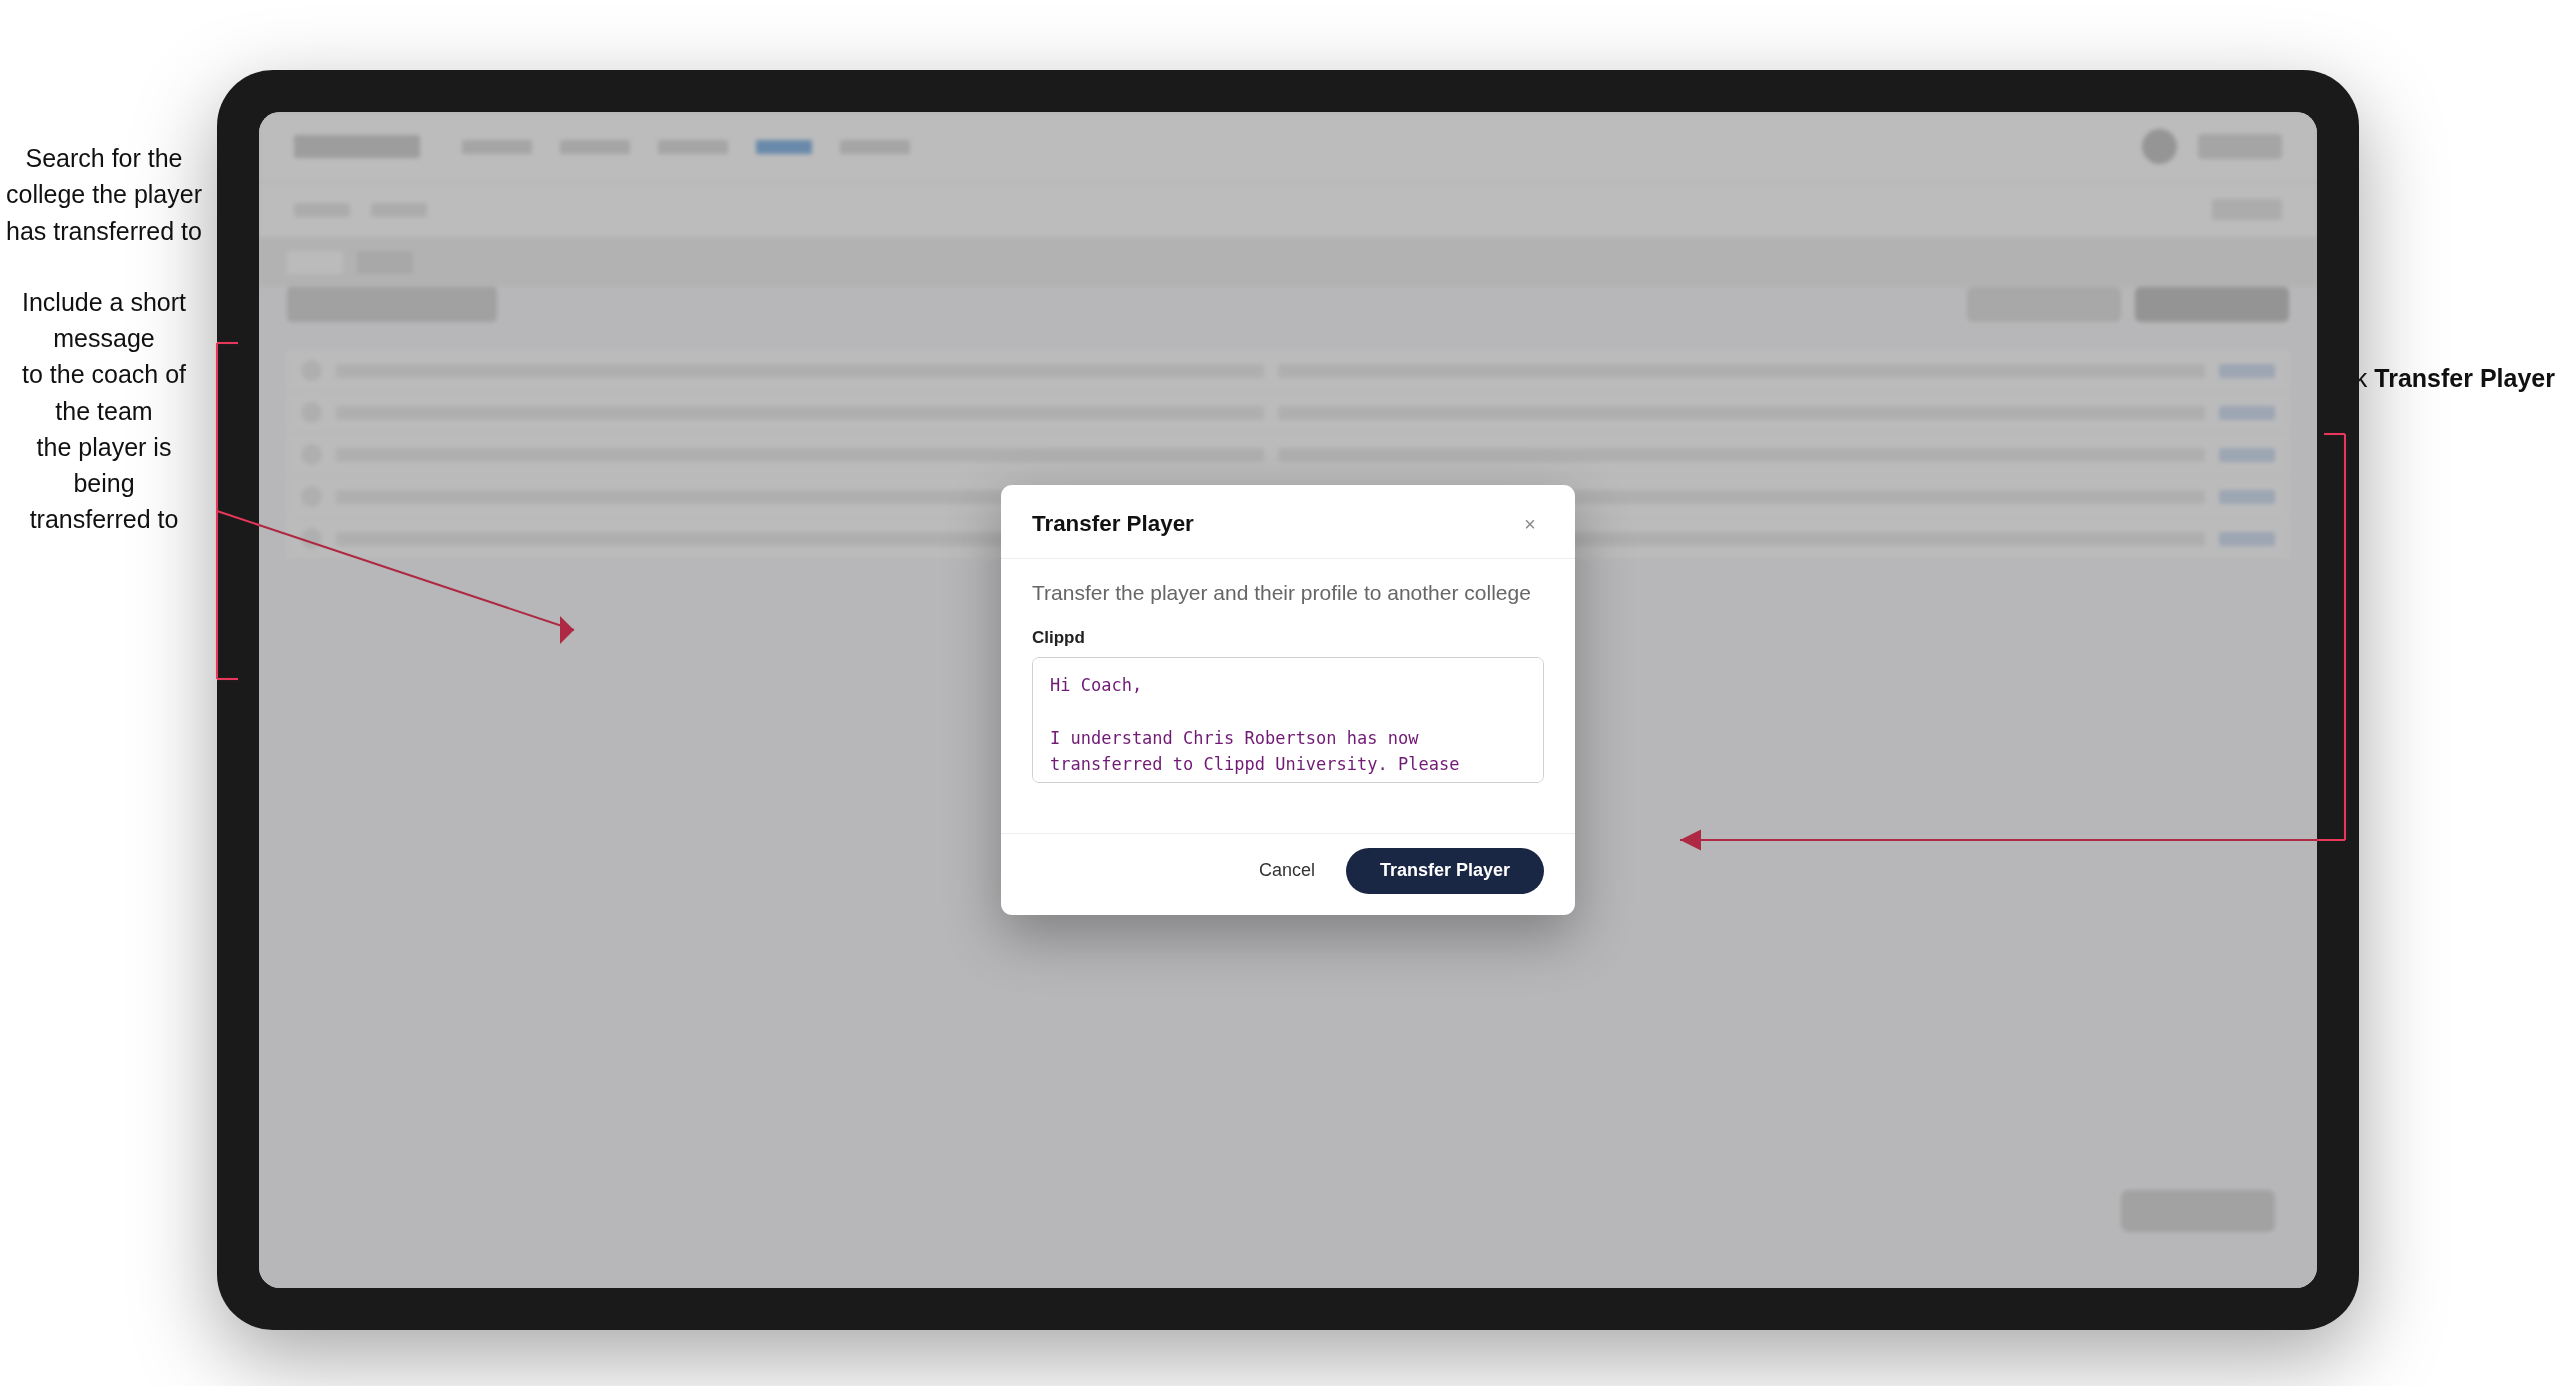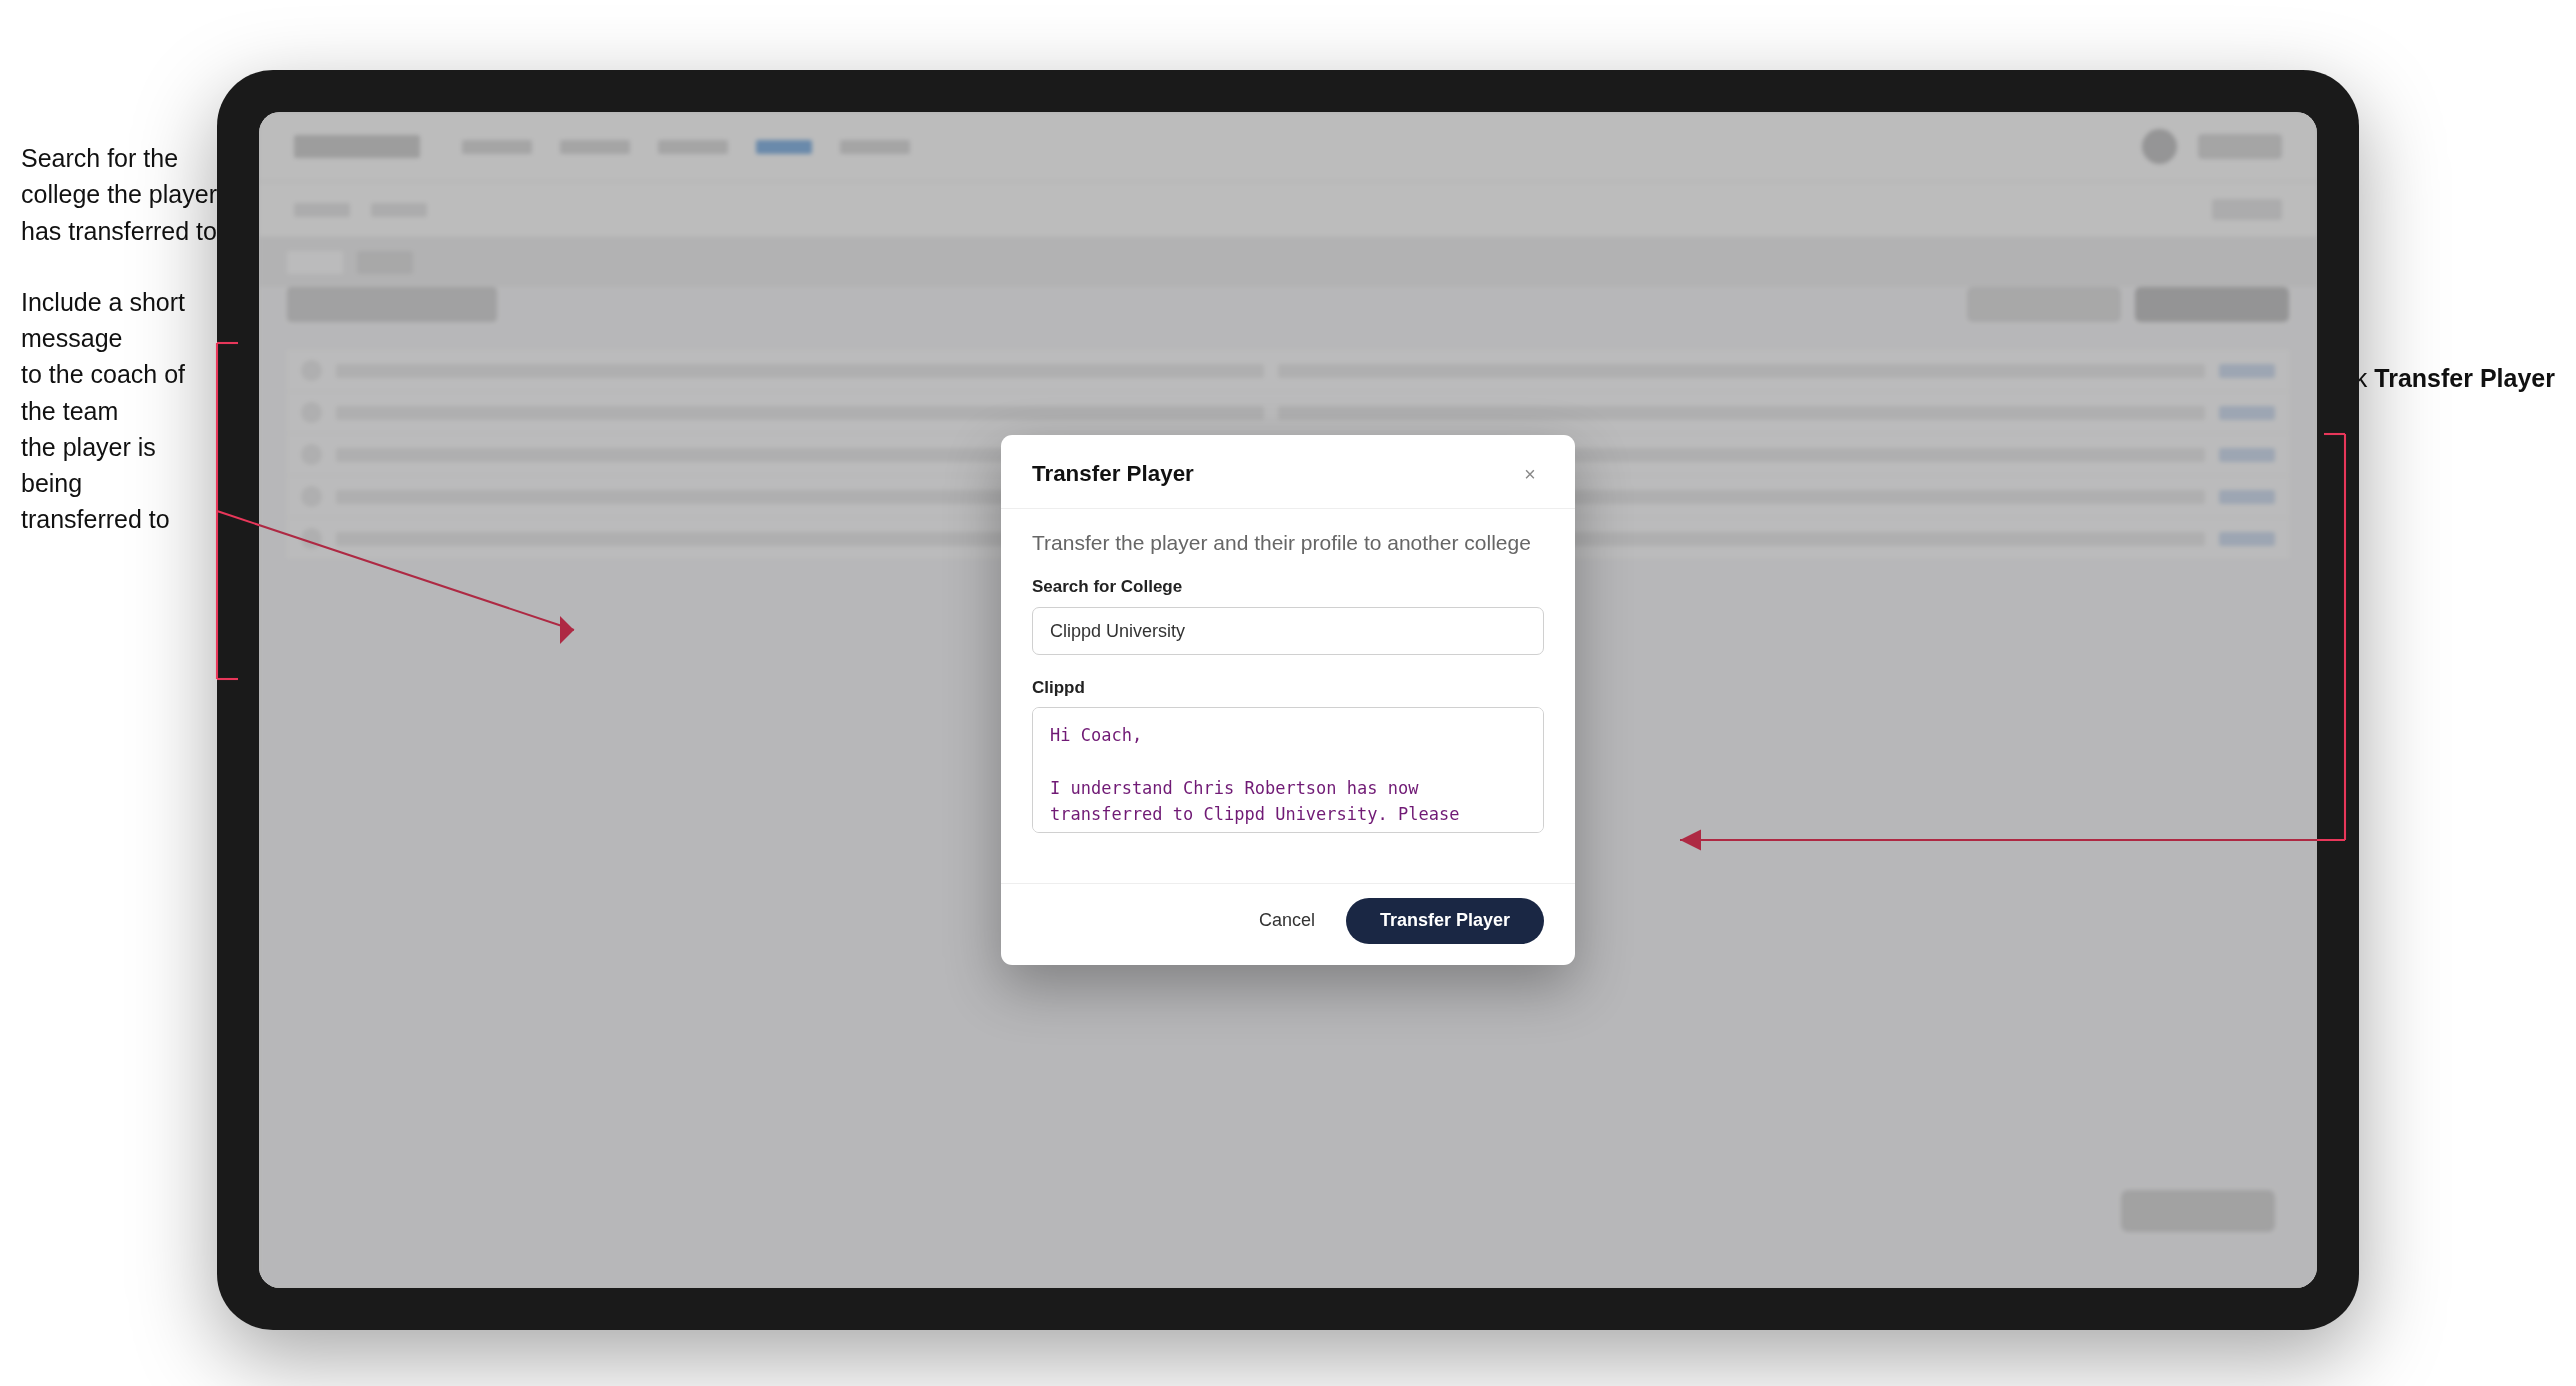--- a/index.html
+++ b/index.html
@@ -8,26 +8,27 @@
       font-family: -apple-system, BlinkMacSystemFont, 'Segoe UI', sans-serif;
       width: 2576px;
       height: 1386px;
       position: relative;
       overflow: hidden;
     }
 
     
     .annotation-left {
       position: absolute;
-      left: 21px;
+      left: 6px;
       top: 140px;
       width: 196px;
       font-size: 25px;
       line-height: 1.45;
       color: #111;
+      text-align: center;
     }
     .annotation-left p { margin-bottom: 35px; }
 
     
     .annotation-right {
       position: absolute;
       right: 21px;
       top: 364px;
       font-size: 25px;
       color: #111;
@@ -437,24 +438,20 @@
       <div class="modal">
 
         <div class="modal-header">
           <span class="modal-title">Transfer Player</span>
           <button class="modal-close">×</button>
         </div>
 
         <div class="modal-body">
           <p class="modal-subtitle">Transfer the player and their profile to another college</p>
 
-          <div class="form-group">
-            <label class="form-label">Search for College</label>
-            <input class="form-input" type="text" value="Clippd University" style="">
-          </div>
 
           <div class="form-group">
             <label class="form-label">Clippd</label>
             <textarea class="form-textarea" style="">Hi Coach,
 
 I understand Chris Robertson has now transferred to Clippd University. Please accept this transfer request when you can.</textarea>
           </div>
         </div>
 
         <div class="modal-footer">

